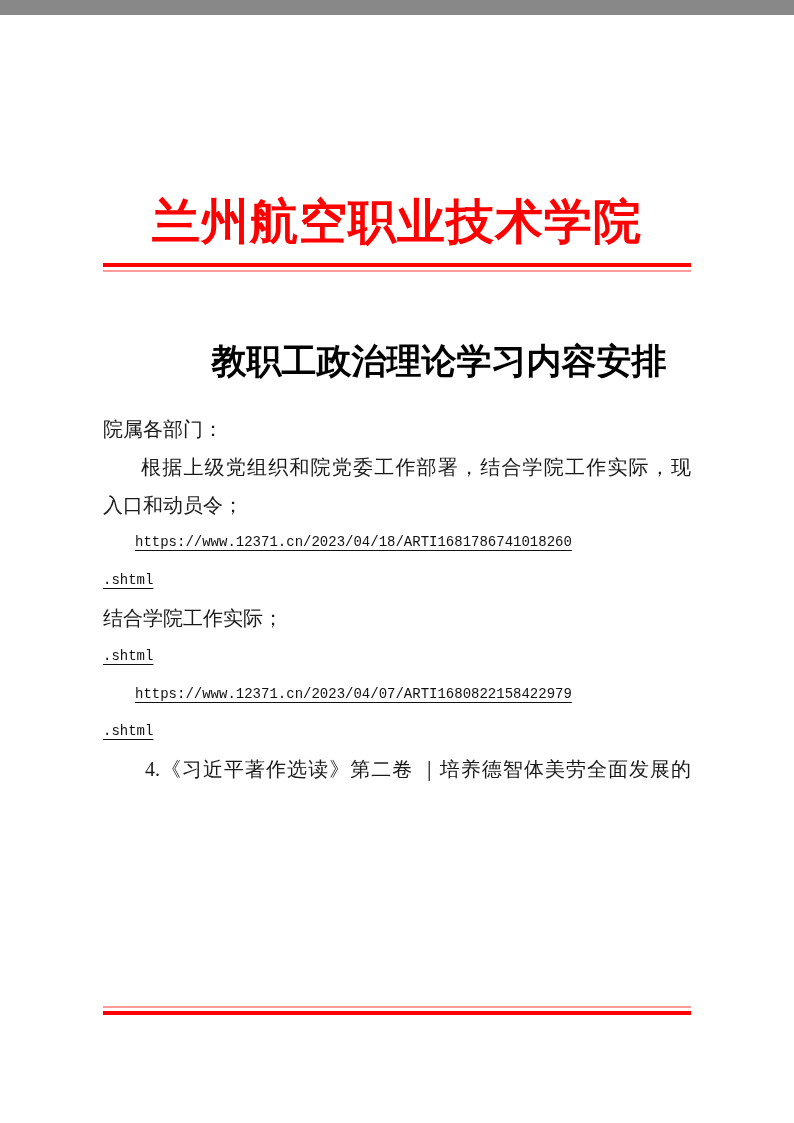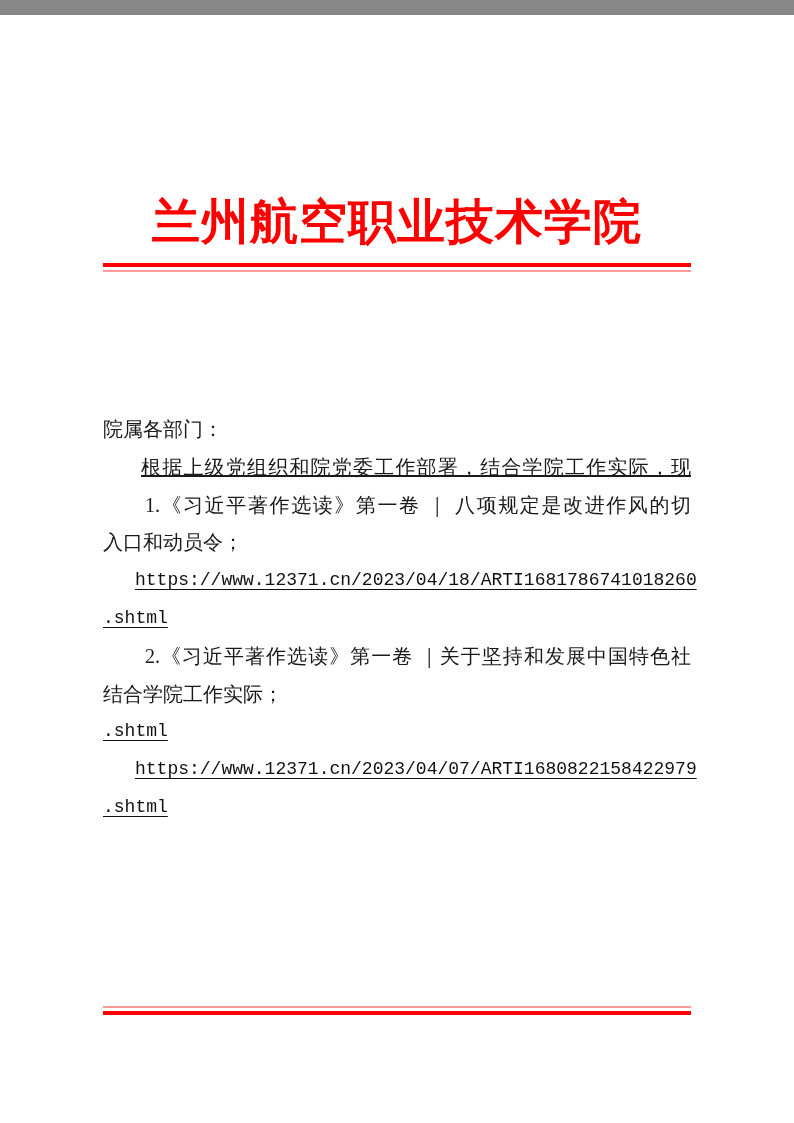--- a/index.html
+++ b/index.html
@@ -67,59 +67,59 @@
     height: 37.8px;
     line-height: 37.8px;
     white-space: nowrap;
   }
   .body-line.fill {
     white-space: normal;
     text-align: justify;
     text-align-last: justify;
   }
   .t-heading  { text-indent: 0; }
-  .t-para     { text-indent: 38px; text-decoration: underline; }
+  .t-para     { text-indent: 38px; }
   .t-item     { text-indent: 42px; }
   .t-cont     { text-indent: 0; }
   .t-url, .t-url-cont {
     font-family: "Liberation Mono", monospace;
-    font-size: 18px;
+    font-size: 14px;
     text-decoration: underline;
     text-underline-offset: 4px;
     color: #111;
   }
   .t-url      { text-indent: 32px; }
   .t-url-cont { text-indent: 0; }
 </style>
 </head>
 <body>
 
 <div class="page">
 
   <div class="letterhead">兰州航空职业技术学院</div>
 
   <div class="rule rule-top">
     <div class="thick"></div>
     <div class="gap"></div>
     <div class="thin"></div>
   </div>
 
+  <div class="doc-title">教职工政治理论学习内容安排</div>
 
   <div class="body-block">
       <div class="body-line t-heading">院属各部门：</div>
       <div class="body-line t-para fill">根据上级党组织和院党委工作部署，结合学院工作实际，现</div>
-      <div class="body-line t-item fill">1.《习近平著作选读》第一卷 ｜ 八项规定是改进作风的切</div>
       <div class="body-line t-cont">入口和动员令；</div>
       <div class="body-line t-url">https://www.12371.cn/2023/04/18/ARTI1681786741018260</div>
       <div class="body-line t-url-cont">.shtml</div>
-      <div class="body-line t-item fill">2.《习近平著作选读》第一卷 ｜关于坚持和发展中国特色社</div>
       <div class="body-line t-cont">结合学院工作实际；</div>
       <div class="body-line t-url-cont">.shtml</div>
       <div class="body-line t-url">https://www.12371.cn/2023/04/07/ARTI1680822158422979</div>
       <div class="body-line t-url-cont">.shtml</div>
+      <div class="body-line t-item fill">4.《习近平著作选读》第二卷 ｜培养德智体美劳全面发展的</div>
     </div>
 
   <div class="rule rule-bottom">
     <div class="thin"></div>
     <div class="gap"></div>
     <div class="thick"></div>
   </div>
 
 </div>
 

